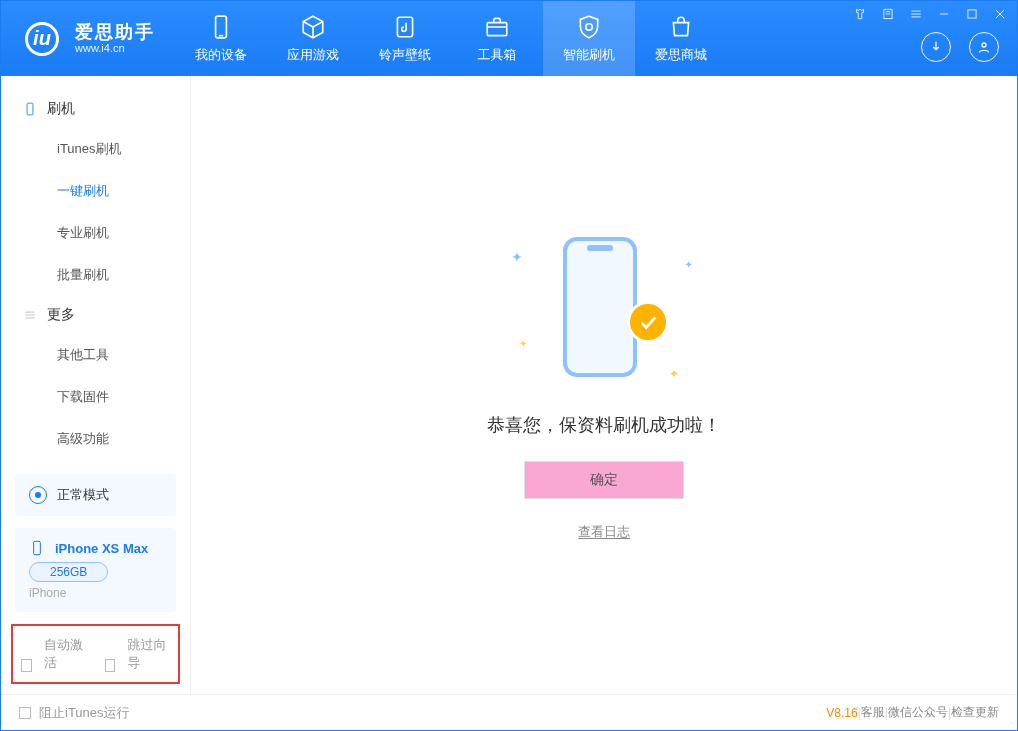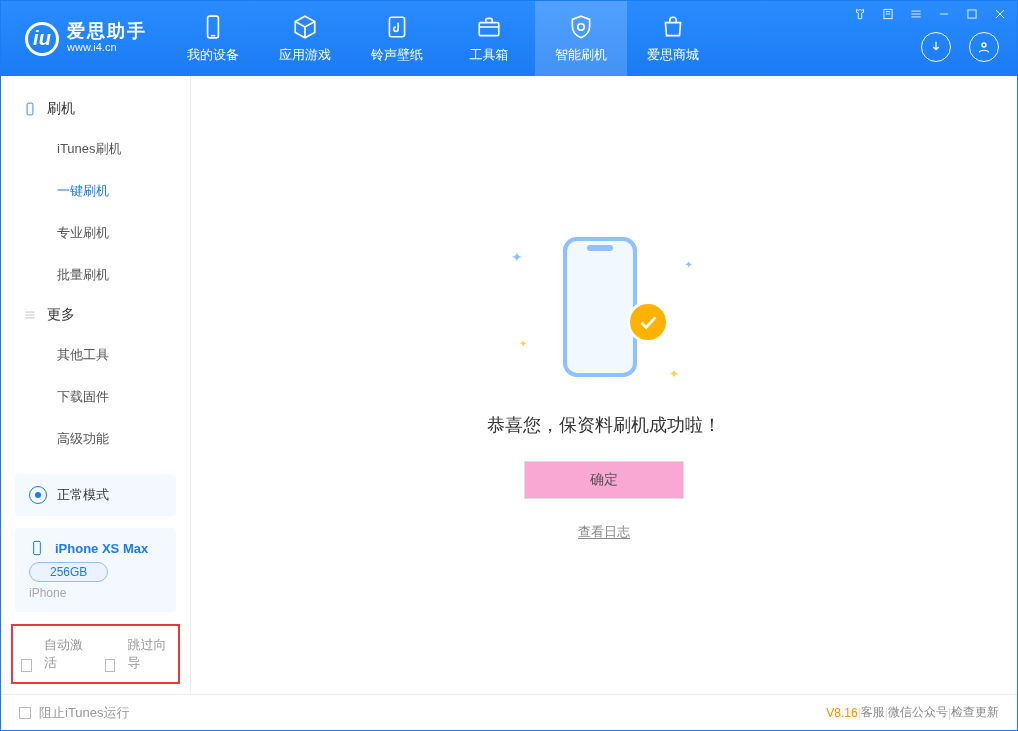--- a/index.html
+++ b/index.html
@@ -1,19 +1,19 @@
 <!DOCTYPE html>
 <html><head>
 <meta charset="utf-8">
 <style>
 * { margin: 0; padding: 0; box-sizing: border-box; font-family: "Microsoft YaHei", "PingFang SC", sans-serif; }
 body { background: #fff; }
 .window { width: 1018px; height: 731px; border: 1px solid #1a7bf4; display: flex; flex-direction: column; }
 .titlebar { height: 75px; background: linear-gradient(#2a8cff,#1a7bf4); display: flex; align-items: center; color: #fff; position: relative; }
-.logo-area { display: flex; padding: 0 20px 0 24px; gap: 8px; }
+.logo-area { display: flex; align-items: center; padding: 0 20px 0 24px; gap: 16px; }
 .logo-badge { width: 34px; height: 34px; border-radius: 50%; border: 3px solid #fff; display: flex; align-items: center; justify-content: center; font-weight: bold; font-style: italic; font-size: 20px; color:#fff; }
 .logo-text { display:flex; flex-direction:column; line-height:1.1; }
 .logo-text .cn { font-size: 18px; font-weight: bold; letter-spacing: 2px; }
 .logo-text .en { font-size: 11px; opacity: .9; }
 .tabs { display: flex; height: 100%; }
 .tab { width: 92px; display: flex; flex-direction: column; align-items: center; justify-content: center; gap: 6px; cursor: pointer; font-size: 13px; position: relative; }
 .tab.active { background: rgba(255,255,255,.18); }
 .tab svg { width: 26px; height: 26px; }
 .winctrl { position: absolute; right: 10px; top: 6px; display: flex; gap: 14px; align-items: center; }
 .winctrl span { width: 14px; height: 14px; display: inline-flex; align-items: center; justify-content: center; cursor: pointer; opacity: .95; }

